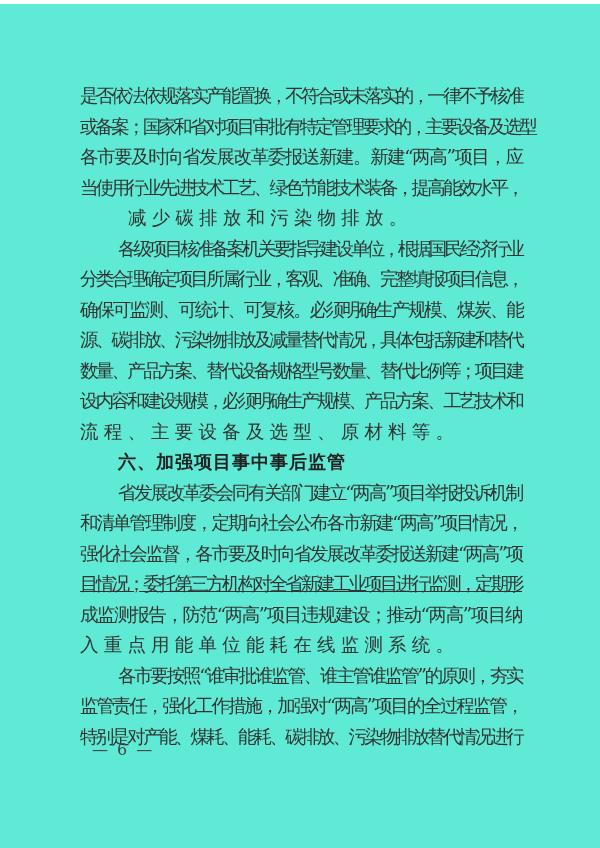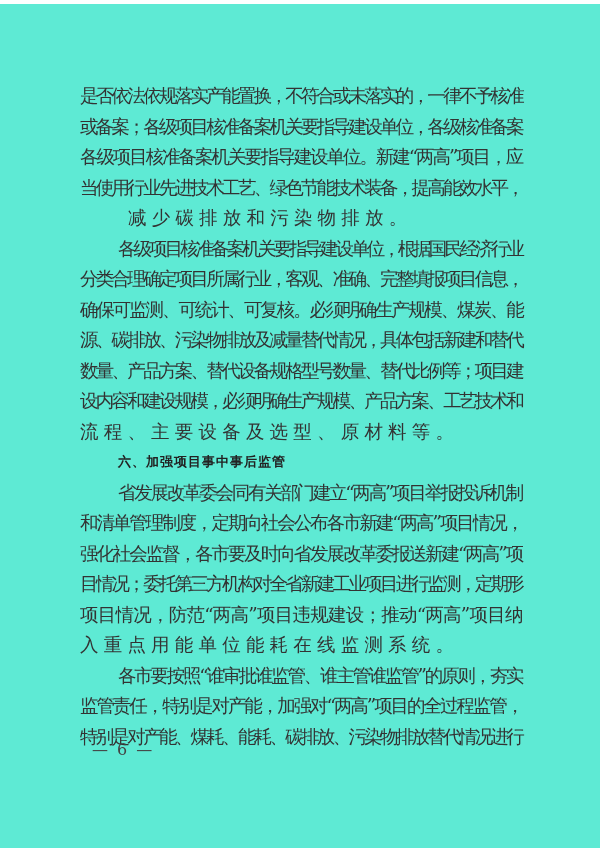--- a/index.html
+++ b/index.html
@@ -3,46 +3,46 @@
 <meta charset="utf-8">
 <style>
   html, body { margin: 0; padding: 0; background: #ffffff; }
   body { width: 600px; height: 848px; position: relative; overflow: hidden;
          font-family: "DejaVu Serif", "Liberation Serif", serif; color: #333; }
   .page { position: absolute; left: 0; top: 4px; width: 600px; height: 848px; background: #5eead4; }
   .line { position: absolute; left: 80px; width: 442px; font-size: 18.5px; height: 30px; line-height: 30px;
           white-space: nowrap; text-align-last: justify; text-align: justify; letter-spacing: 0; }
   .line.last { text-align-last: left; letter-spacing: 5.2px; }
   .line.indent { left: 118px; width: 404px; }
-  .heading { position: absolute; left: 118px; font-size: 13px; height: 30px; line-height: 30px;
+  .heading { position: absolute; left: 118px; font-size: 18px; height: 30px; line-height: 30px;
              font-family: "DejaVu Sans", "Liberation Sans", sans-serif; font-weight: bold; color: #222; letter-spacing: 1px; }
   .pagenum { position: absolute; left: 92px; top: 736px; font-size: 16px; color: #444; letter-spacing: 2px; }
 </style>
 </head>
 <body>
 
 <div class="page">
   <div id="text-area">
       <div class="line" style="top: 77px; letter-spacing: -2.81481px;">是否依法依规落实产能置换，不符合或未落实的，一律不予核准</div>
-      <div class="line" style="top: 107.5px; letter-spacing: -2.81481px;">或备案；各级项目核准备案机关要指导建设单位，各级核准备案</div>
-      <div class="line" style="top: 138px; letter-spacing: -2.14815px;">各级项目核准备案机关要指导建设单位。新建“两高”项目，应</div>
+      <div class="line" style="top: 107.5px; letter-spacing: -2.81481px;">或备案；国家和省对项目审批有特定管理要求的，主要设备及选型</div>
+      <div class="line" style="top: 138px; letter-spacing: -2.14815px;">各市要及时向省发展改革委报送新建。新建“两高”项目，应</div>
       <div class="line" style="top: 168.5px; letter-spacing: -2.81481px;">当使用行业先进技术工艺、绿色节能技术装备，提高能效水平，</div>
       <div class="line last" style="top: 199px; margin-left: 48px;">减少碳排放和污染物排放。</div>
       <div class="line indent" style="top: 229.5px; letter-spacing: -3.08px;">各级项目核准备案机关要指导建设单位，根据国民经济行业</div>
       <div class="line" style="top: 260px; letter-spacing: -2.81481px;">分类合理确定项目所属行业，客观、准确、完整填报项目信息，</div>
       <div class="line" style="top: 290.5px; letter-spacing: -2.81481px;">确保可监测、可统计、可复核。必须明确生产规模、煤炭、能</div>
       <div class="line" style="top: 321px; letter-spacing: -2.81481px;">源、碳排放、污染物排放及减量替代情况，具体包括新建和替代</div>
       <div class="line" style="top: 351.5px; letter-spacing: -2.81481px;">数量、产品方案、替代设备规格型号数量、替代比例等；项目建</div>
       <div class="line" style="top: 382px; letter-spacing: -2.81481px;">设内容和建设规模，必须明确生产规模、产品方案、工艺技术和</div>
       <div class="line last" style="top: 412.5px;">流程、主要设备及选型、原材料等。</div>
       <div class="heading" style="top: 443px;">六、加强项目事中事后监管</div>
       <div class="line indent" style="top: 473.5px; letter-spacing: -2.36px;">省发展改革委会同有关部门建立“两高”项目举报投诉机制</div>
       <div class="line" style="top: 504px; letter-spacing: -2.14815px;">和清单管理制度，定期向社会公布各市新建“两高”项目情况，</div>
       <div class="line" style="top: 534.5px; letter-spacing: -2.14815px;">强化社会监督，各市要及时向省发展改革委报送新建“两高”项</div>
-      <div class="line" style="top: 565px; letter-spacing: -2.81481px;">目情况；委托第三方机构对全省新建工业项目进行监测，定期形</div>
-      <div class="line" style="top: 595.5px; letter-spacing: -1.48148px;">项目情况，防范“两高”项目违规建设；推动“两高”项目纳</div>
+      <div class="line" style="top: 565px; letter-spacing: -2.81481px; text-decoration: underline;">目情况；委托第三方机构对全省新建工业项目进行监测，定期形</div>
+      <div class="line" style="top: 595.5px; letter-spacing: -1.48148px;">成监测报告，防范“两高”项目违规建设；推动“两高”项目纳</div>
       <div class="line last" style="top: 626px;">入重点用能单位能耗在线监测系统。</div>
       <div class="line indent" style="top: 656.5px; letter-spacing: -2.36px;">各市要按照“谁审批谁监管、谁主管谁监管”的原则，夯实</div>
-      <div class="line" style="top: 687px; letter-spacing: -2.14815px;">监管责任，特别是对产能，加强对“两高”项目的全过程监管，</div>
+      <div class="line" style="top: 687px; letter-spacing: -2.14815px;">监管责任，强化工作措施，加强对“两高”项目的全过程监管，</div>
       <div class="line" style="top: 717.5px; letter-spacing: -2.81481px;">特别是对产能、煤耗、能耗、碳排放、污染物排放替代情况进行</div>
     </div>
   <div class="pagenum">— 6 —</div>
 </div>
 
 </body></html>

